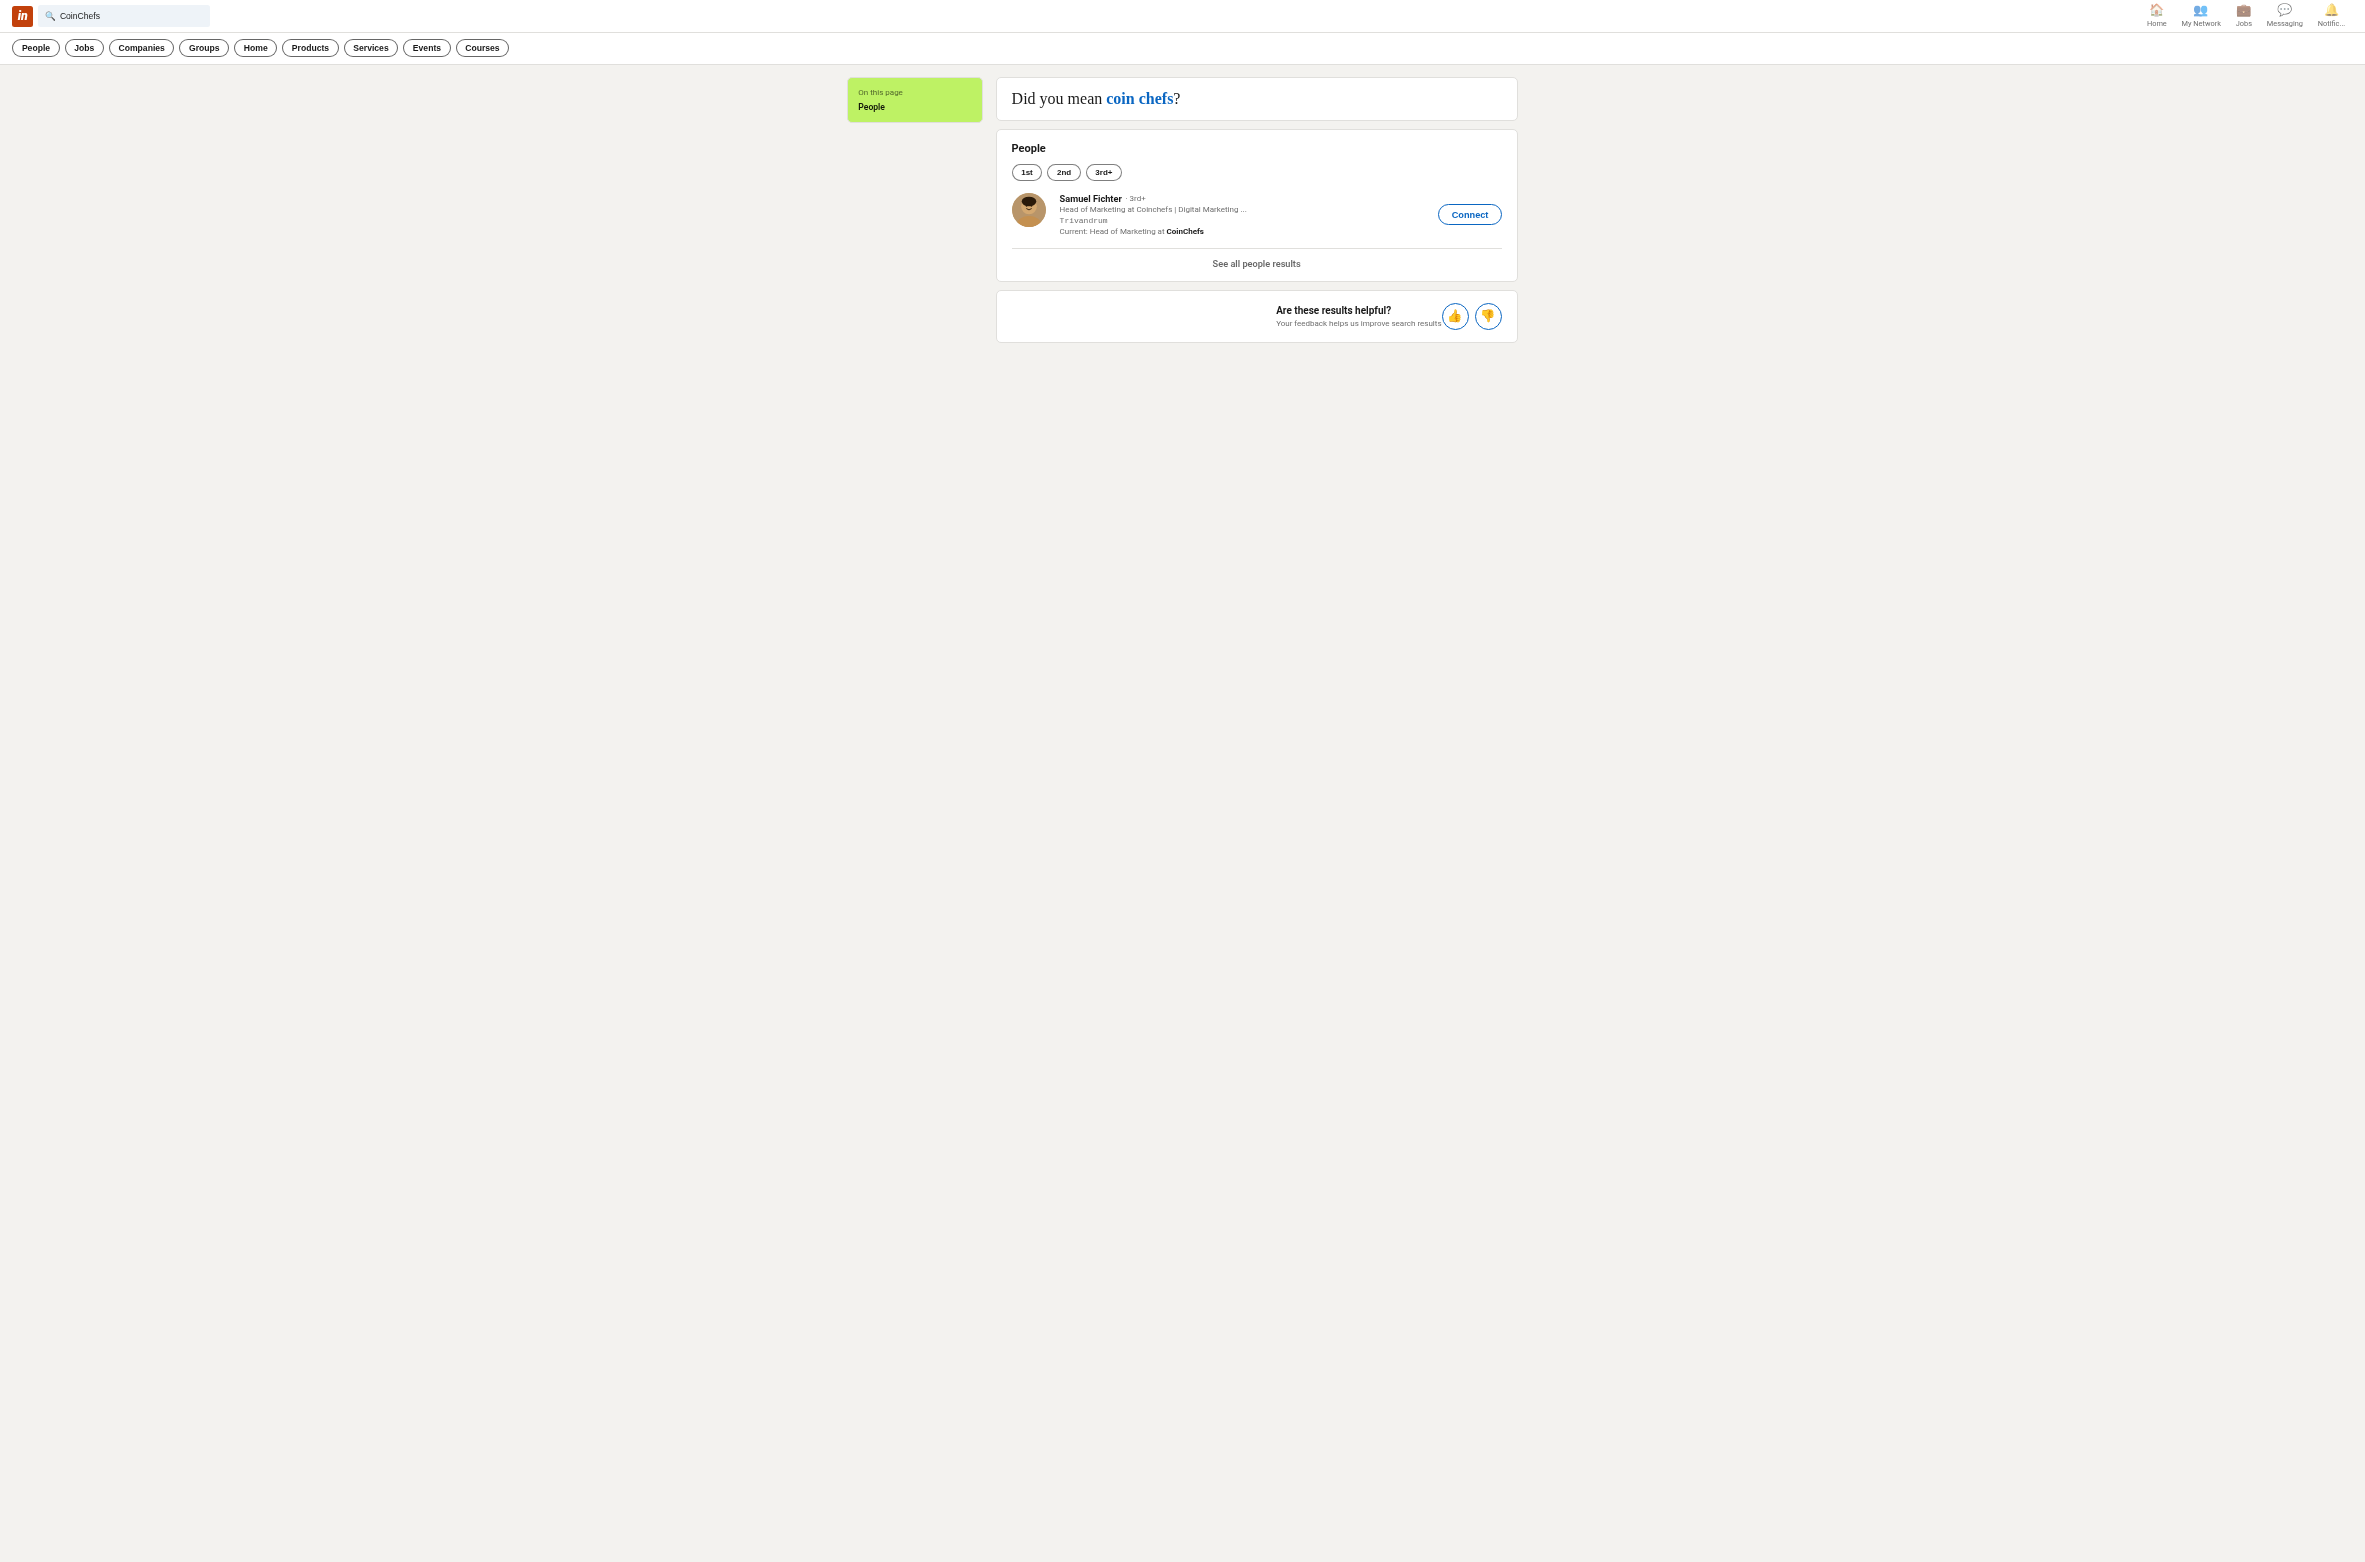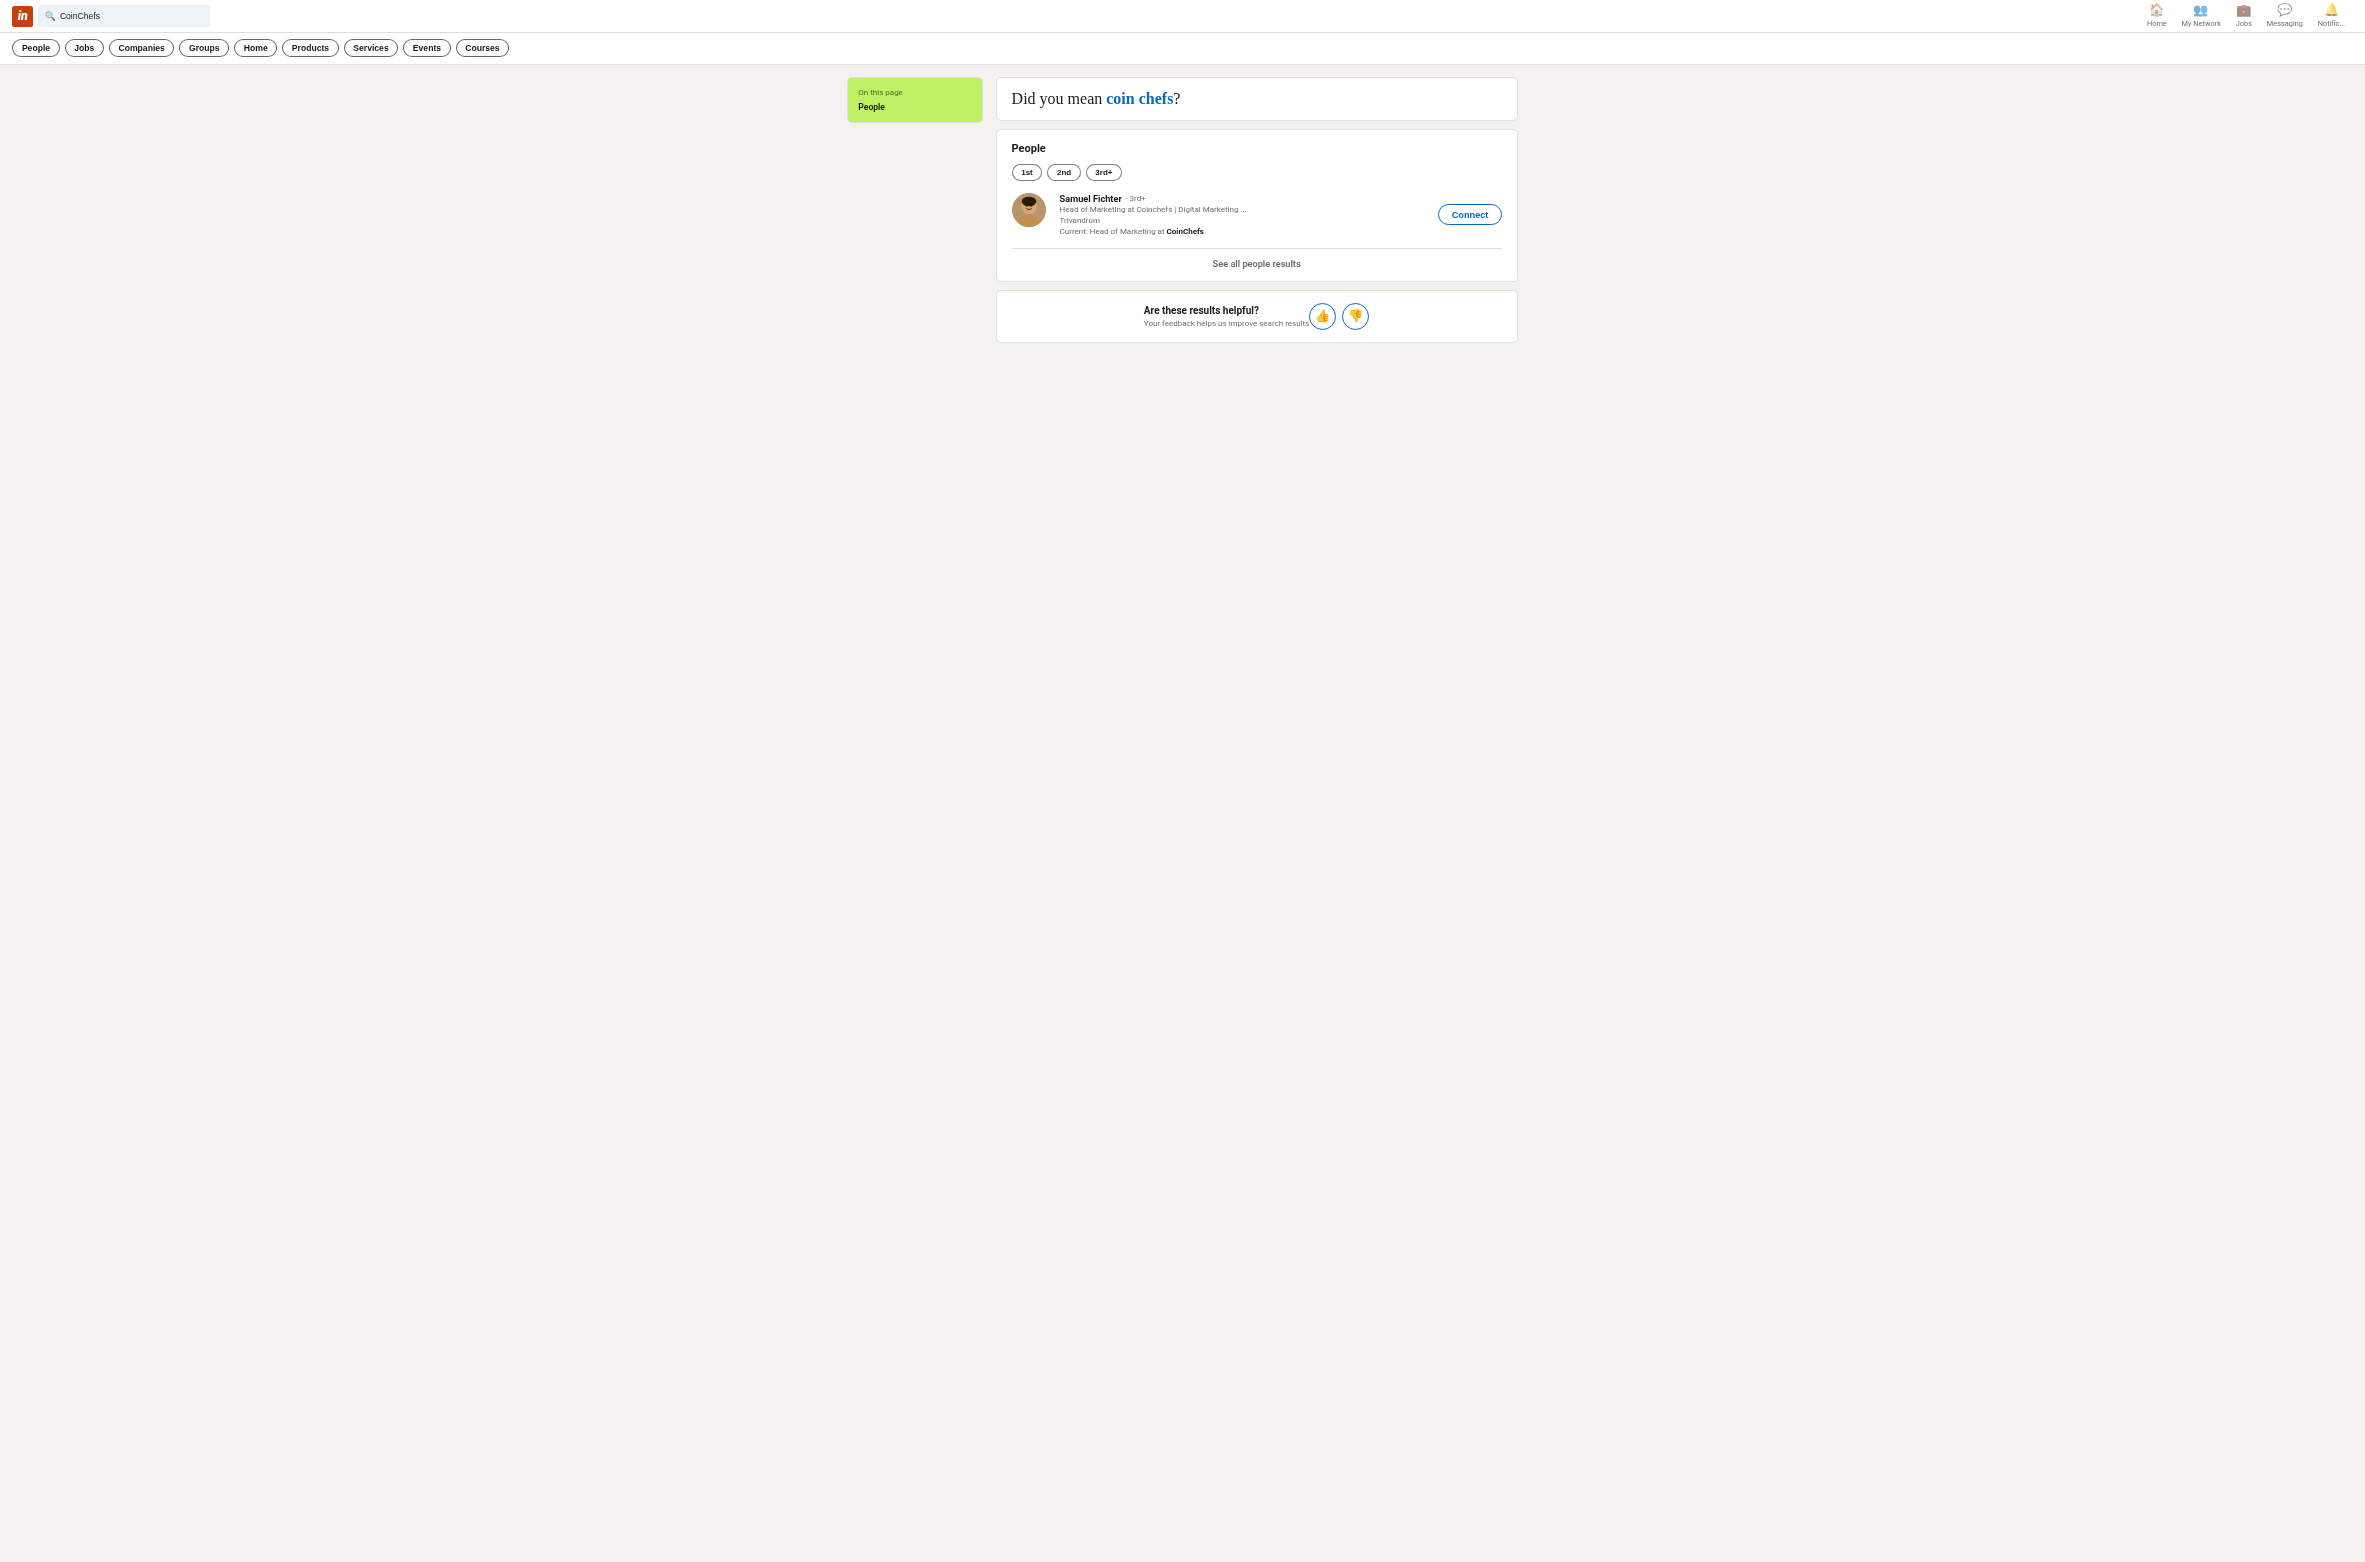--- a/index.html
+++ b/index.html
@@ -231,20 +231,21 @@
     }
     .person-headline {
       font-size: 8px;
       color: rgba(0,0,0,0.6);
       margin-bottom: 1.2px;
     }
     .person-location {
       font-size: 8px;
       color: rgba(0,0,0,0.6);
       margin-bottom: 2.5px;
+      font-family: Liberation Mono, monospace;
     }
     .person-current {
       font-size: 8px;
       color: rgba(0,0,0,0.6);
     }
     .person-current strong {
       color: rgba(0,0,0,0.9);
       font-weight: 700;
     }
     .connect-btn {
@@ -273,21 +274,21 @@
       color: rgba(0,0,0,0.6);
       font-weight: 600;
       cursor: pointer;
       text-decoration: none;
     }
 
     
     .feedback-card {
       display: flex;
       align-items: center;
-      justify-content: center;
+      justify-content: flex-end;
     }
     .feedback-text-block {}
     .feedback-title {
       font-size: 10px;
       font-weight: 700;
       color: rgba(0,0,0,0.9);
       margin-bottom: 2.5px;
     }
     .feedback-subtitle {
       font-size: 8px;

